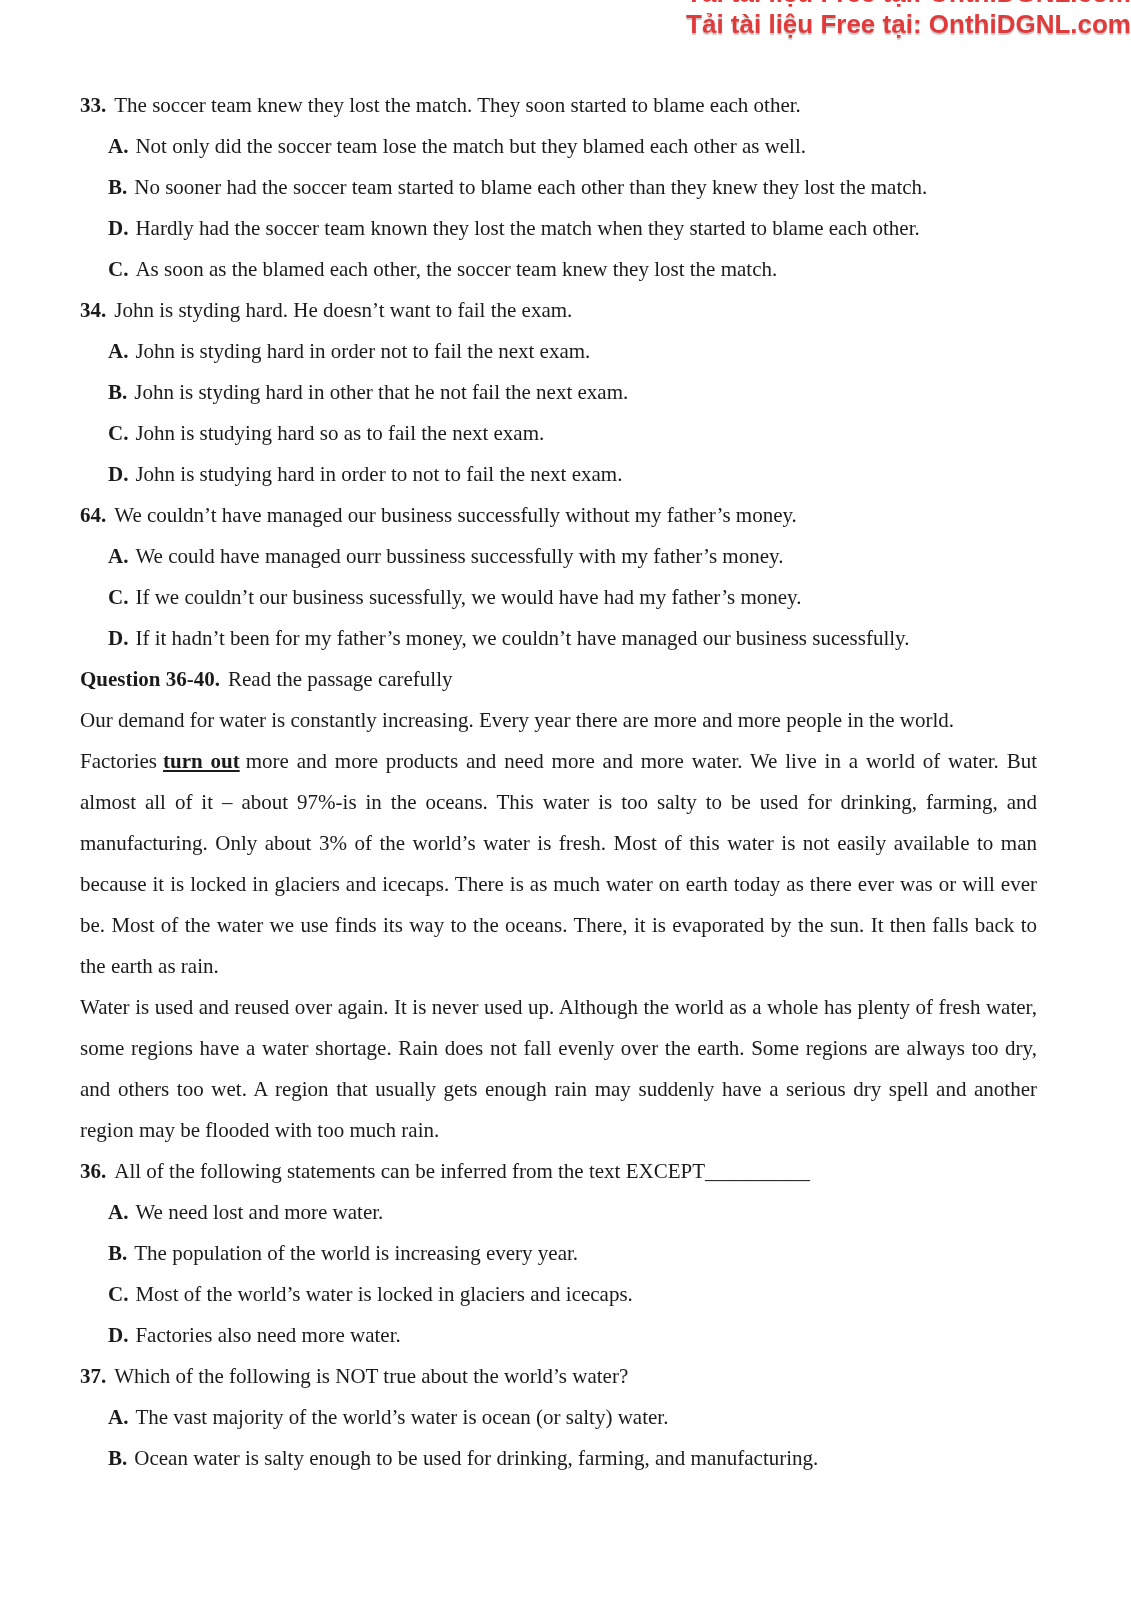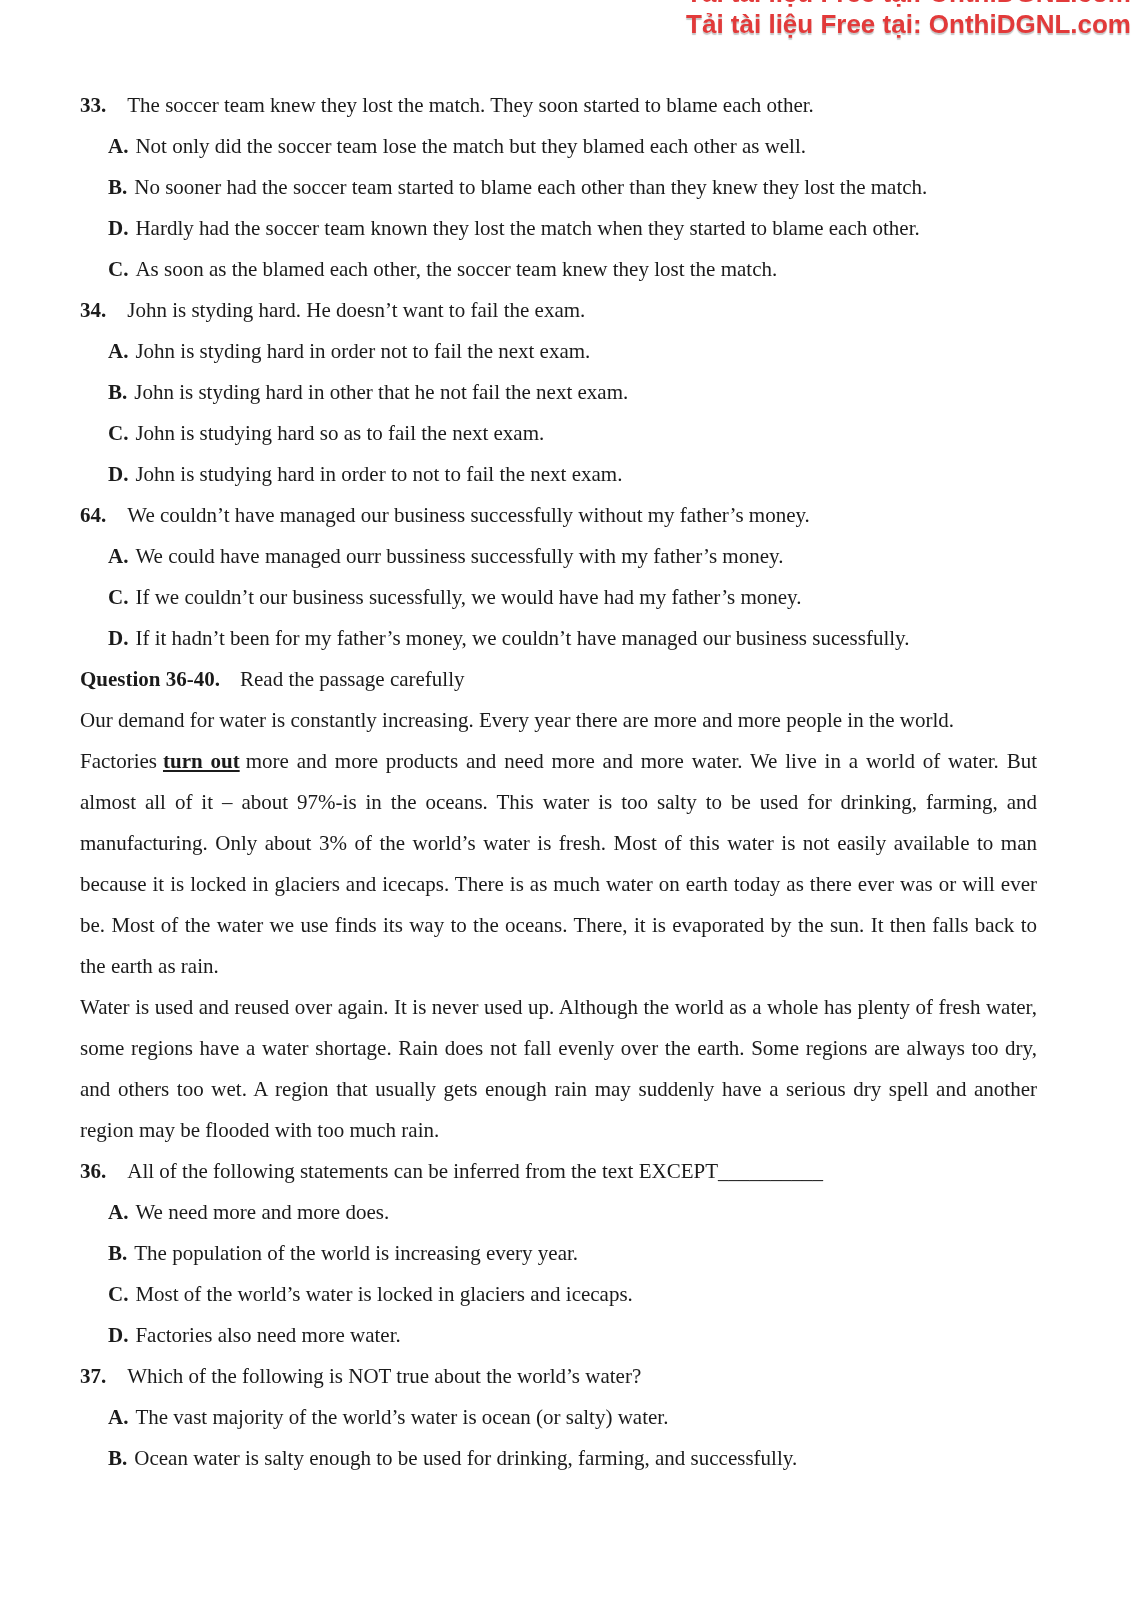--- a/index.html
+++ b/index.html
@@ -28,30 +28,30 @@
   }
   .watermark {
     padding-top: 9px;
     text-shadow: 0 2px 1px rgba(150,150,150,0.55);
   }
   .content {
     padding: 45px 94px 0 80px;
     font-size: 21px;
     line-height: 41px;
   }
-  .q-line .lbl { font-weight: bold; margin-right: 21px; }
+  .q-line .lbl { font-weight: bold; margin-right: 8px; }
   .opt-line { padding-left: 28px; }
   .opt-line .lbl { font-weight: bold; margin-right: 7px; }
   .passage { text-align: justify; }
   .kw {
     font-weight: bold;
     text-decoration: underline;
     margin: 0 6px;
   }
-  .heading .lbl { font-weight: bold; margin-right: 20px; }
+  .heading .lbl { font-weight: bold; margin-right: 8px; }
   .instruction { font-style: italic; }
 </style>
 </head>
 <body>
 
 <div class="watermark-cut">Tải tài liệu Free tại: OnthiDGNL.com</div>
 <div class="watermark">Tải tài liệu Free tại: OnthiDGNL.com</div>
 
 <main class="content">
 
@@ -73,22 +73,22 @@
   <p class="opt-line"><b class="lbl">D.</b><span>If it hadn’t been for my father’s money, we couldn’t have managed our business sucessfully.</span></p>
 
   <p class="heading"><b class="lbl">Question 36-40.</b><span>Read the passage carefully</span></p>
 
   <p class="passage">Our demand for water is constantly increasing. Every year there are more and more people in the world.</p>
   <p class="passage"><span>Factories</span><b class="kw">turn out</b><span>more and more products and need more and more water. We live in a world of water. But almost all of it – about 97%-is in the oceans. This water is too salty to be used for drinking, farming, and manufacturing. Only about 3% of the world’s water is fresh. Most of this water is not easily available to man because it is locked in glaciers and icecaps. There is as much water on earth today as there ever was or will ever be. Most of the water we use finds its way to the oceans. There, it is evaporated by the sun. It then falls back to the earth as rain.</span></p>
   <p class="passage">Water is used and reused over again. It is never used up. Although the world as a whole has plenty of fresh water, some regions have a water shortage. Rain does not fall evenly over the earth. Some regions are always too dry, and others too wet. A region that usually gets enough rain may suddenly have a serious dry spell and another region may be flooded with too much rain.</p>
 
 
   <p class="q-line"><b class="lbl">36.</b><span>All of the following statements can be inferred from the text EXCEPT__________</span></p>
-  <p class="opt-line"><b class="lbl">A.</b><span>We need more and more does.</span></p>
+  <p class="opt-line"><b class="lbl">A.</b><span>We need lost and more water.</span></p>
   <p class="opt-line"><b class="lbl">B.</b><span>The population of the world is increasing every year.</span></p>
   <p class="opt-line"><b class="lbl">C.</b><span>Most of the world’s water is locked in glaciers and icecaps.</span></p>
   <p class="opt-line"><b class="lbl">D.</b><span>Factories also need more water.</span></p>
 
   <p class="q-line"><b class="lbl">37.</b><span>Which of the following is NOT true about the world’s water?</span></p>
   <p class="opt-line"><b class="lbl">A.</b><span>The vast majority of the world’s water is ocean (or salty) water.</span></p>
-  <p class="opt-line"><b class="lbl">B.</b><span>Ocean water is salty enough to be used for drinking, farming, and successfully.</span></p>
+  <p class="opt-line"><b class="lbl">B.</b><span>Ocean water is salty enough to be used for drinking, farming, and manufacturing.</span></p>
 
 </main>
 
 </body></html>

